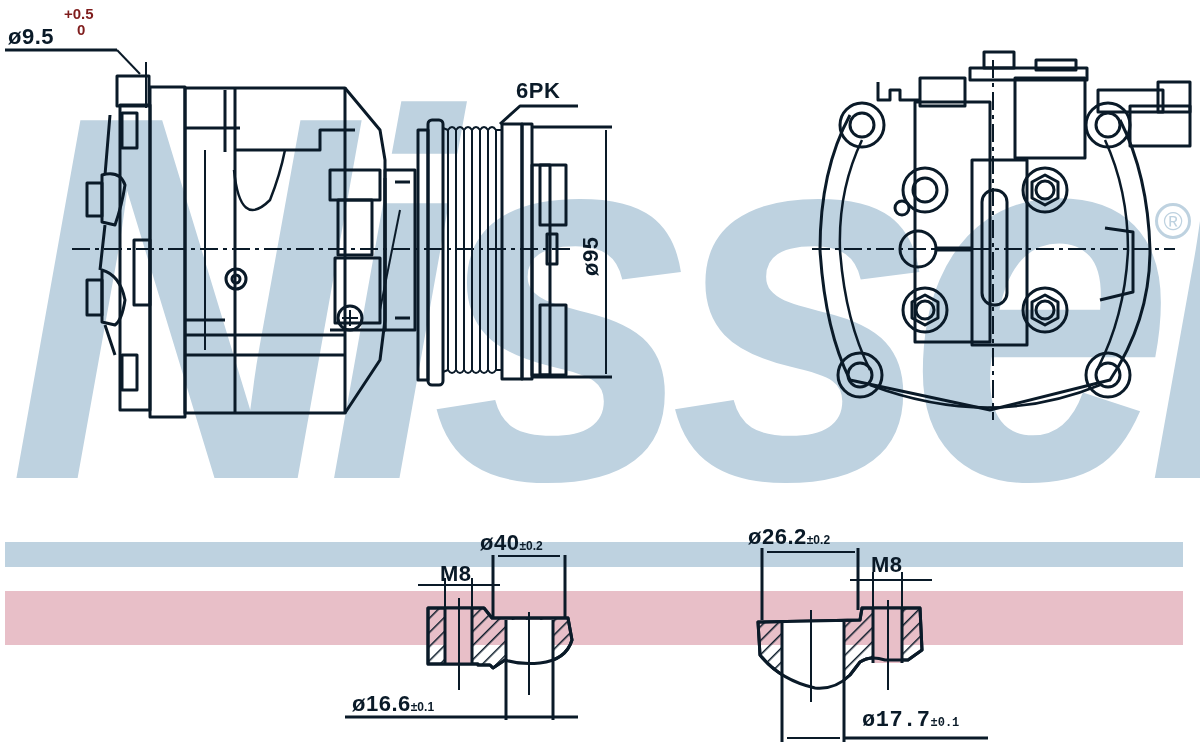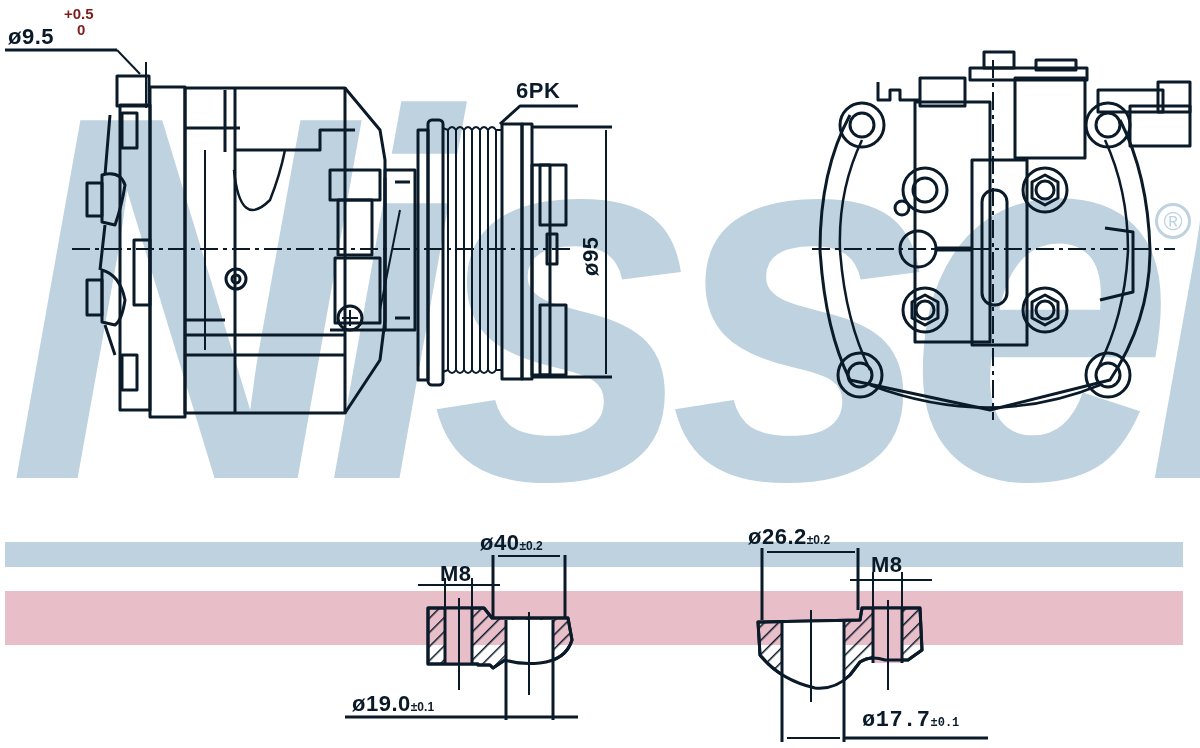--- a/index.html
+++ b/index.html
@@ -217,21 +217,21 @@
 
   <div class="lbl dim-main rot" style="left:580px;top:276px;">
     <span>ø</span><span>95</span>
   </div>
 
   <div class="lbl" style="left:480px;top:532px;">
     <span class="dim-main">ø</span><span class="dim-main">40</span><span class="dim-tol">±0.2</span>
   </div>
   <div class="lbl dim-main" style="left:440px;top:563px;">M8</div>
   <div class="lbl" style="left:352px;top:693px;">
-    <span class="dim-main">ø</span><span class="dim-main">19.0</span><span class="dim-tol">±0.1</span>
+    <span class="dim-main">ø</span><span class="dim-main">16.6</span><span class="dim-tol">±0.1</span>
   </div>
 
   <div class="lbl" style="left:748px;top:526px;">
     <span class="dim-main">ø</span><span class="dim-main">26.2</span><span class="dim-tol">±0.2</span>
   </div>
   <div class="lbl dim-main" style="left:871px;top:554px;">M8</div>
   <div class="lbl" style="left:862px;top:710px;font-family:Liberation Mono, monospace;">
     <span class="dim-main">ø</span><span class="dim-main">17.7</span><span class="dim-tol">±0.1</span>
   </div>
 </div>

